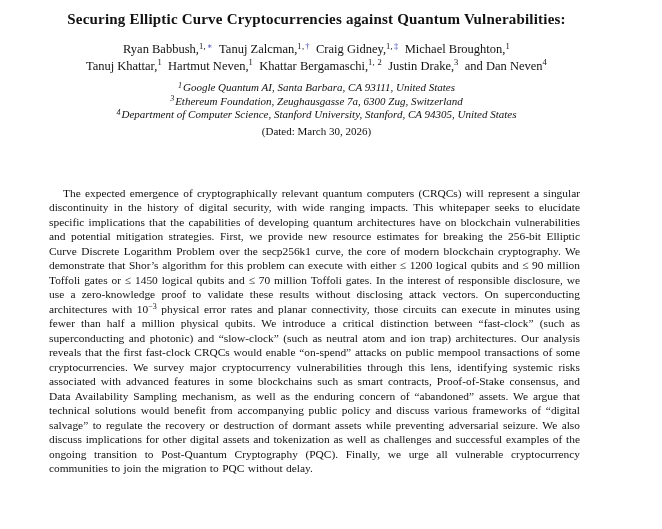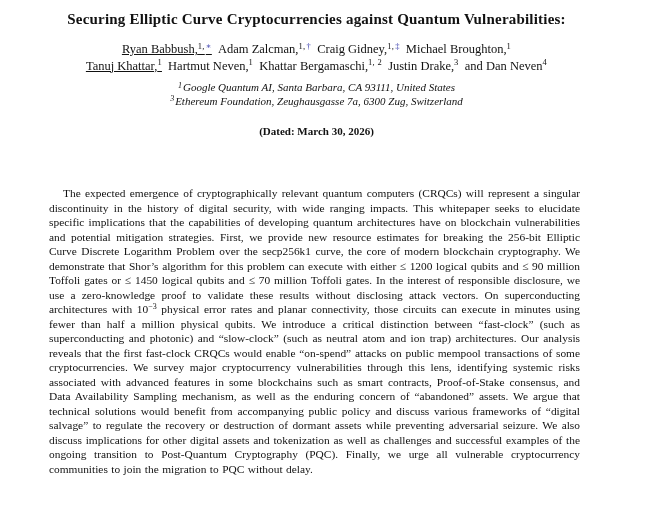--- a/index.html
+++ b/index.html
@@ -24,21 +24,21 @@
     line-height: 18px;
     letter-spacing: 0.2px;
   }
   .title-line { white-space: nowrap; }
   .authors {
     margin-top: 13px;
     font-size: 12.5px;
     line-height: 16.5px;
   }
   .author { white-space: nowrap; margin-left: 3px; }
-  .author:first-child { margin-left: 0; text-decoration: underline; }
+  .author:first-child { margin-left: 0; }
   .author sup {
     font-size: 8.5px;
     line-height: 0;
     vertical-align: baseline;
     position: relative;
     top: -4.5px;
     letter-spacing: 0.3px;
   }
   .sup-sym { color: #3b3fae; }
   .sup-sym:not(:empty) { margin-left: 1px; }
@@ -50,25 +50,24 @@
   }
   .affil sup {
     font-size: 8px;
     line-height: 0;
     vertical-align: baseline;
     position: relative;
     top: -3.5px;
     margin-right: 1px;
   }
   .dated {
-    margin-top: 16px;
+    margin-top: 2px;
     font-size: 11px;
     line-height: 14px;
     font-style: normal;
-    font-weight: bold;
   }
   .abstract {
     margin: 48px 0 0 26px;
     width: 531px;
     text-align: justify;
     text-indent: 14px;
     font-size: 11.4px;
     line-height: 14.5px;
     word-spacing: 0.6px;
   }
@@ -86,35 +85,36 @@
 <div class="page">
   <div class="column">
 
     <div class="title">
       <div class="title-line">Securing Elliptic Curve Cryptocurrencies against Quantum Vulnerabilities:</div>
     </div>
 
     <div class="authors">
       <div class="author-line">
         <span class="author"><span>Ryan Babbush,</span><sup><span class="sup-num">1,</span><span class="sup-sym">∗</span></sup></span>
-        <span class="author"><span>Adam Zalcman,</span><sup><span class="sup-num">1,</span><span class="sup-sym">†</span></sup></span>
+        <span class="author"><span>Tanuj Zalcman,</span><sup><span class="sup-num">1,</span><span class="sup-sym">†</span></sup></span>
         <span class="author"><span>Craig Gidney,</span><sup><span class="sup-num">1,</span><span class="sup-sym">‡</span></sup></span>
         <span class="author"><span>Michael Broughton,</span><sup><span class="sup-num">1</span><span class="sup-sym"></span></sup></span>
       </div>
       <div class="author-line">
         <span class="author"><span>Tanuj Khattar,</span><sup><span class="sup-num">1</span><span class="sup-sym"></span></sup></span>
         <span class="author"><span>Hartmut Neven,</span><sup><span class="sup-num">1</span><span class="sup-sym"></span></sup></span>
         <span class="author"><span>Khattar Bergamaschi,</span><sup><span class="sup-num">1, 2</span><span class="sup-sym"></span></sup></span>
         <span class="author"><span>Justin Drake,</span><sup><span class="sup-num">3</span><span class="sup-sym"></span></sup></span>
         <span class="author"><span>and Dan Neven</span><sup><span class="sup-num">4</span><span class="sup-sym"></span></sup></span>
       </div>
     </div>
 
     <div class="affils">
       <div class="affil"><sup>1</sup><span>Google Quantum AI, Santa Barbara, CA 93111, United States</span></div>
       <div class="affil"><sup>3</sup><span>Ethereum Foundation, Zeughausgasse 7a, 6300 Zug, Switzerland</span></div>
+      <div class="affil"><sup>4</sup><span>Department of Computer Science, Stanford University, Stanford, CA 94305, United States</span></div>
       <div class="dated">(Dated: March 30, 2026)</div>
     </div>
 
     <p class="abstract"><span>The expected emergence of cryptographically relevant quantum computers (CRQCs) will represent a singular discontinuity in the history of digital security, with wide ranging impacts.  This whitepaper seeks to elucidate specific implications that the capabilities of developing quantum architectures have on blockchain vulnerabilities and potential mitigation strategies.  First, we provide new resource estimates for breaking the 256-bit Elliptic Curve Discrete Logarithm Problem over the secp256k1 curve, the core of modern blockchain cryptography.  We demonstrate that Shor’s algorithm for this problem can execute with either ≤ 1200 logical qubits and ≤ 90 million Toffoli gates or ≤ 1450 logical qubits and ≤ 70 million Toffoli gates.  In the interest of responsible disclosure, we use a zero-knowledge proof to validate these results without disclosing attack vectors.  On superconducting architectures with 10</span><sup>−3</sup><span> physical error rates and planar connectivity, those circuits can execute in minutes using fewer than half a million physical qubits. We introduce a critical distinction between “fast-clock” (such as superconducting and photonic) and “slow-clock” (such as neutral atom and ion trap) architectures.  Our analysis reveals that the first fast-clock CRQCs would enable “on-spend” attacks on public mempool transactions of some cryptocurrencies.  We survey major cryptocurrency vulnerabilities through this lens, identifying systemic risks associated with advanced features in some blockchains such as smart contracts, Proof-of-Stake consensus, and Data Availability Sampling mechanism, as well as the enduring concern of “abandoned” assets.  We argue that technical solutions would benefit from accompanying public policy and discuss various frameworks of “digital salvage” to regulate the recovery or destruction of dormant assets while preventing adversarial seizure.  We also discuss implications for other digital assets and tokenization as well as challenges and successful examples of the ongoing transition to Post-Quantum Cryptography (PQC). Finally, we urge all vulnerable cryptocurrency communities to join the migration to PQC without delay.</span></p>
 
   </div>
 </div>
 
 </body></html>

